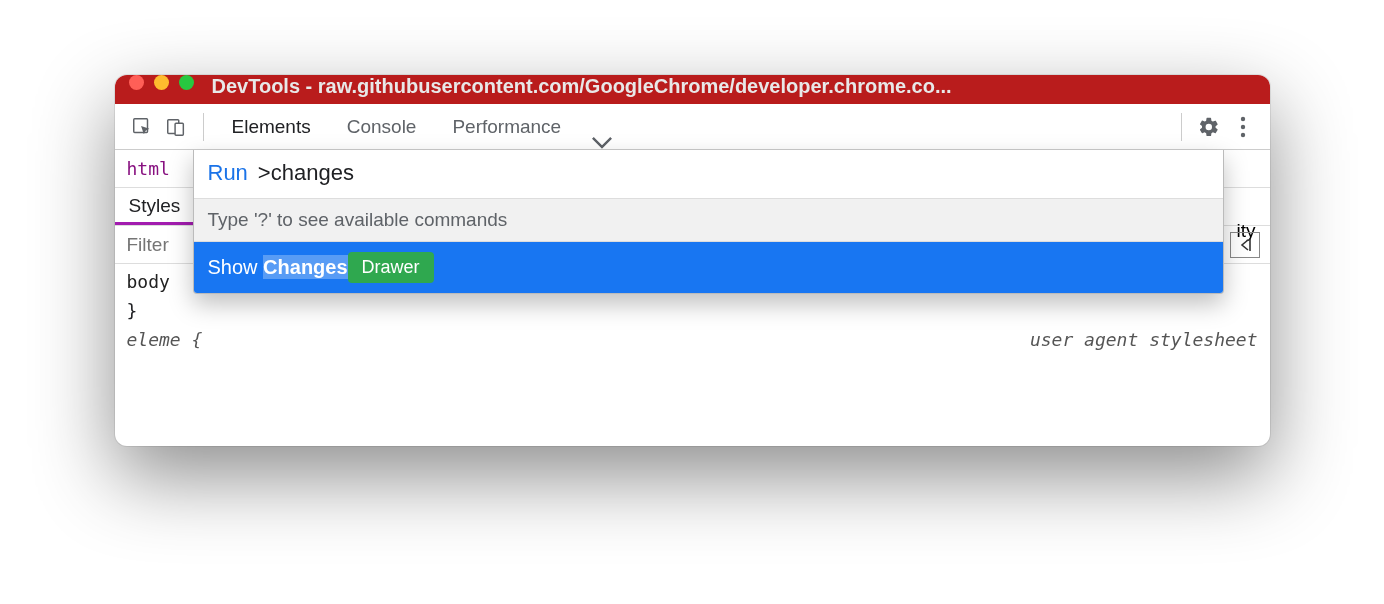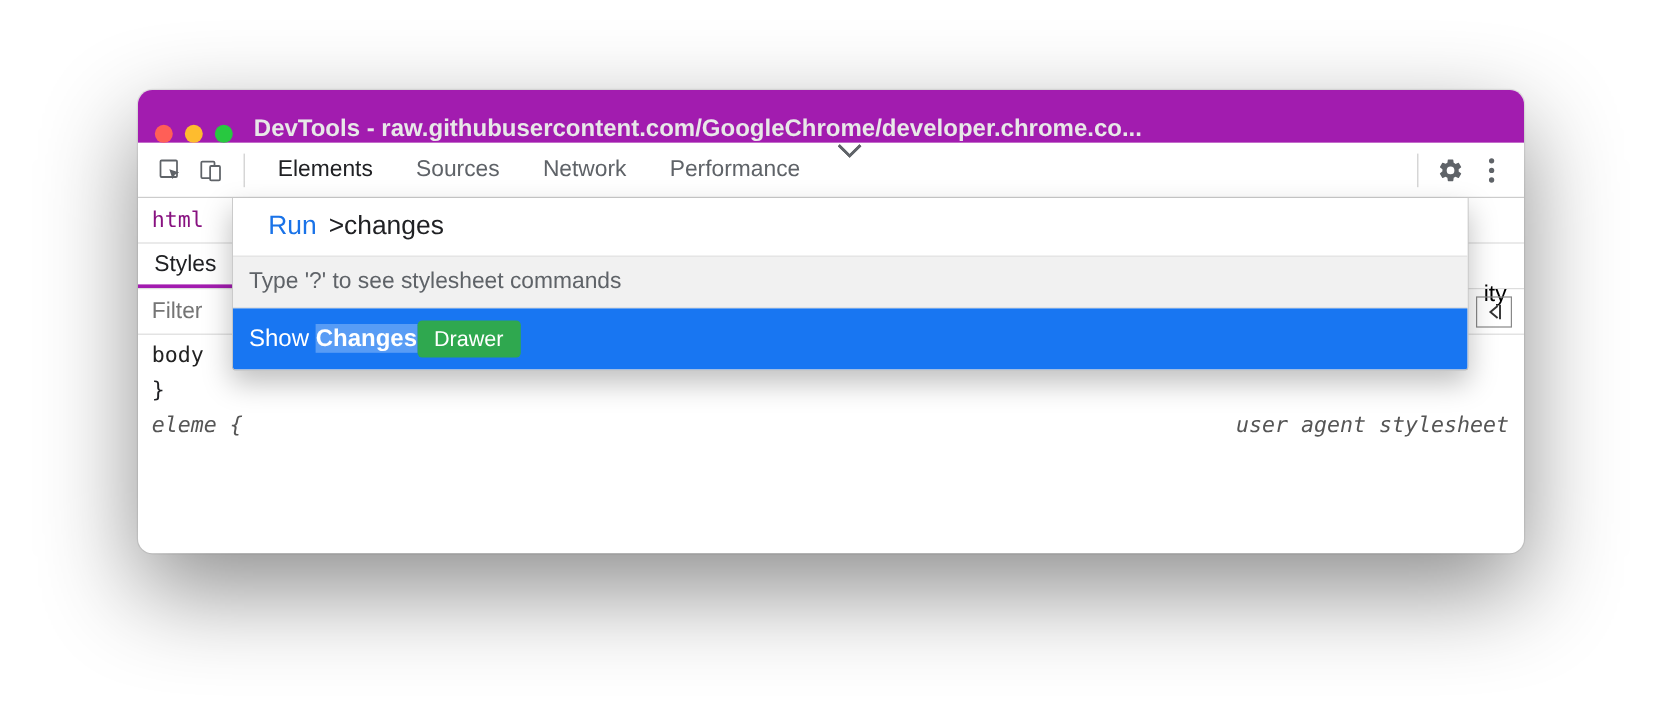--- a/index.html
+++ b/index.html
@@ -15,24 +15,24 @@
   }
   .window {
     width: 1155px;
     border-radius: 12px;
     overflow: hidden;
     box-shadow: 0 30px 80px rgba(0,0,0,0.45), 0 0 0 1px rgba(0,0,0,0.08);
     background: #fff;
     position: relative;
   }
   .titlebar {
-    height: 44px;
-    background: #a21caf;
+    height: 29px;
+    background: #b91c1c;
     display: flex;
-    align-items: flex-end;
+    align-items: flex-start;
     padding: 0 14px;
     gap: 10px;
   }
   .traffic { display:flex; gap:10px; margin-right: 8px;}
   .tl { width:15px; height:15px; border-radius:50%; }
   .tl.close{background:#ff5f57;}
   .tl.min{background:#febc2e;}
   .tl.max{background:#28c840;}
   .titlebar .title {
     color: #e8e8e8;
@@ -55,21 +55,21 @@
     font-size:19px;
     color:#202124;
   }
   .toolbar .icon-btn {
     width:34px; height:34px;
     display:flex; align-items:center; justify-content:center;
     color:#5f6368;
     cursor:pointer;
   }
   .vdiv { width:1px; height:28px; background:#ccc; margin:0 10px;}
-  .tabs { display:flex; align-items:flex-start; gap: 0; }
+  .tabs { display:flex; align-items:flex-end; gap: 0; }
   .tab { padding: 0 18px; height:46px; display:flex; align-items:center; cursor:pointer; color:#5f6368;}
   .tab.active { color:#202124; }
   .spacer{flex:1;}
   .more-tabs{ color:#5f6368; padding:0 12px; font-size:20px;}
 
   .content {
     position: relative;
     height: 296px;
   }
 
@@ -111,21 +111,21 @@
     overflow:hidden;
     z-index: 50;
   }
   .cmd-input-row{
     display:flex; align-items:center; gap:10px;
     padding: 10px 14px 12px 14px;
     font-size:22px;
     border-bottom:1px solid #ddd;
     background:#fff;
   }
-  .cmd-run{ color:#1a73e8; font-weight:400;margin-left:16px;}
+  .cmd-run{ color:#1a73e8; font-weight:400;}
   .cmd-input{ color:#202124; }
   .cmd-hint{
     padding: 10px 14px;
     background:#f1f1f1;
     color:#5f6368;
     font-size:19px;
     border-bottom:1px solid #ddd;
   }
   .cmd-item{
     display:flex; align-items:center; justify-content:flex-start;
@@ -169,22 +169,21 @@
     </div>
     <div class="icon-btn">
       <svg width="22" height="22" viewBox="0 0 24 24" fill="none" stroke="#5f6368" stroke-width="1.6">
         <rect x="3" y="4" width="12" height="15" rx="1"></rect>
         <rect x="11" y="8" width="9" height="13" rx="1" fill="#fff"></rect>
       </svg>
     </div>
     <div class="vdiv"></div>
     <div class="tabs">
       <div class="tab active">Elements</div>
-      <div class="tab">Sources</div>
-      <div class="tab">Network</div>
+      <div class="tab">Console</div>
       <div class="tab">Performance</div>
       <div class="more-tabs">
         <svg width="22" height="14" viewBox="0 0 22 14">
             <path d="M2 2 L11 11 L20 2" stroke="#5f6368" stroke-width="2.2" fill="none"></path>
             <path d="M2 2 L11 11 L20 2" stroke="#5f6368" stroke-width="2.2" fill="none" transform="translate(0,0)"></path>
           </svg>
       </div>
     </div>
     <div class="spacer"></div>
     <div class="vdiv"></div>
@@ -235,21 +234,21 @@
         <span>eleme {</span>
         <span>user agent stylesheet</span>
       </div>
     </div>
 
     <div class="cmd-menu">
       <div class="cmd-input-row">
         <span class="cmd-run">Run</span>
         <span class="cmd-input">&gt;changes</span>
       </div>
-      <div class="cmd-hint">Type '?' to see stylesheet commands</div>
+      <div class="cmd-hint">Type '?' to see available commands</div>
       <div class="cmd-item">
         <span class="label">
           <span>Show </span><b class="hl">Changes</b>
         </span>
         <span class="badge">Drawer</span>
       </div>
     </div>
 
   </div>
 

